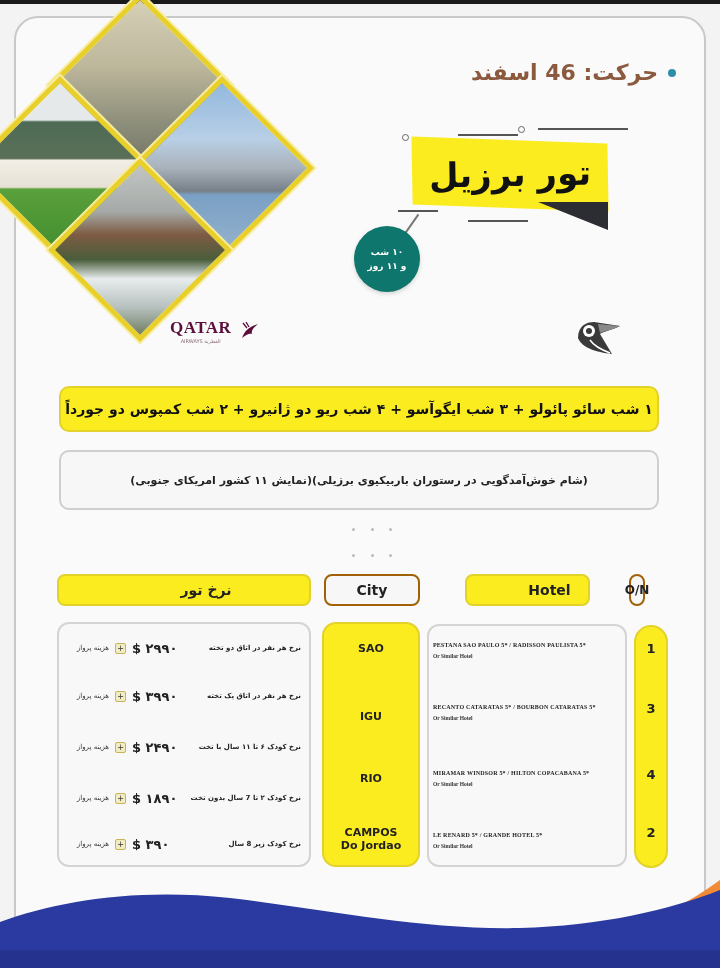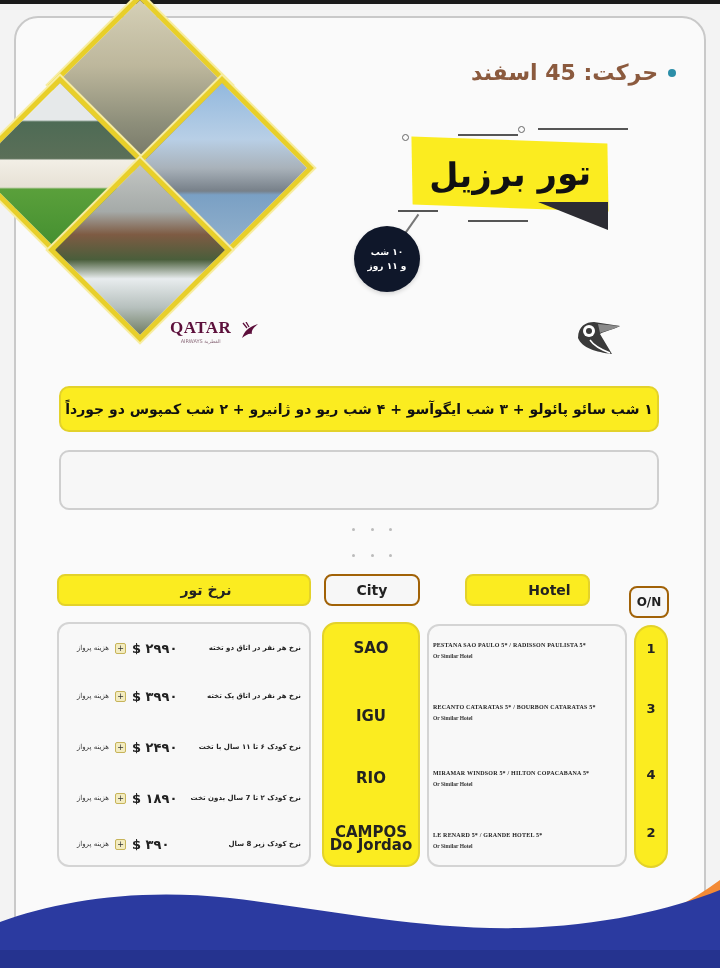--- a/index.html
+++ b/index.html
@@ -57,21 +57,21 @@
   .banner-text { font-size: 34px; font-weight: bold; color: #111; transform: skewY(-3deg); }
   .banner-tail {
     position: absolute; left: 140px; top: 74px; width: 0; height: 0;
     border-left: 70px solid transparent; border-top: 28px solid #2c2c33;
   }
   .deco-line { position: absolute; height: 2px; background: #555; }
   .deco-dot { position: absolute; width: 7px; height: 7px; border: 1.5px solid #666; border-radius: 50%; }
 
   .badge {
     position: absolute; left: 354px; top: 226px; width: 66px; height: 66px; border-radius: 50%;
-    background: #0f172a; color: #fff; display: flex; flex-direction: column;
+    background: #0f766e; color: #fff; display: flex; flex-direction: column;
     align-items: center; justify-content: center; direction: rtl; box-shadow: 0 2px 4px rgba(0,0,0,0.15);
   }
   .badge-line { font-size: 9px; font-weight: bold; line-height: 14px; }
   .badge-string { position: absolute; left: 410px; top: 212px; width: 2px; height: 26px; background: #777; transform: rotate(35deg); }
 
   
   .itinerary {
     position: absolute; left: 59px; top: 386px; width: 600px; height: 46px;
     background: #fbec20; border: 2px solid #e3d22a; border-radius: 10px;
     display: flex; align-items: center; justify-content: center; direction: rtl;
@@ -92,42 +92,42 @@
   .hdr {
     position: absolute; top: 574px; height: 32px; border-radius: 8px;
     display: flex; align-items: center; justify-content: center;
     font-weight: bold; font-size: 14px; color: #222;
   }
   .hdr-yellow { background: #fbec20; border: 2px solid #e3d22a; padding-left: 44px; }
   .hdr-grey { background: #f7f7f7; border: 2px solid #a16207; }
   .hdr-price { left: 57px; width: 254px; direction: rtl; }
   .hdr-city { left: 324px; width: 96px; }
   .hdr-hotel { left: 465px; width: 125px; }
-  .hdr-on { left: 629px; width: 40px; font-size: 12px; margin-top: 12px; }
+  .hdr-on { left: 629px; width: 16px; font-size: 12px; }
 
   
   .price-box {
     position: absolute; left: 57px; top: 622px; width: 254px; height: 245px;
     background: #f8f8f8; border: 2px solid #d4d4d4; border-radius: 12px;
   }
   .price-row { position: absolute; left: 6px; right: 8px; height: 20px; display: flex; align-items: center; }
   .flight-label { font-size: 7px; color: #333; width: 44px; direction: rtl; text-align: right; }
   .plus-icon {
     width: 11px; height: 11px; border: 1.5px solid #c7b45a; background: #f3ecc0; border-radius: 2px;
     display: flex; align-items: center; justify-content: center; font-size: 8px; color: #333; margin: 0 6px;
   }
   .price-val { font-size: 13px; font-weight: bold; color: #222; width: 54px; direction: rtl; text-align: left; }
   .price-desc { flex: 1; font-size: 7px; font-weight: bold; color: #222; direction: rtl; text-align: right; }
 
   
   .city-box {
     position: absolute; left: 322px; top: 622px; width: 98px; height: 245px;
     background: #fbec20; border: 2px solid #e3d22a; border-radius: 14px;
   }
-  .city-item { position: absolute; left: 0; right: 0; text-align: center; font-size: 15px; font-weight: bold; color: #222; line-height: 13px; }
+  .city-item { position: absolute; left: 0; right: 0; text-align: center; font-size: 11px; font-weight: bold; color: #222; line-height: 13px; }
 
   
   .hotel-box {
     position: absolute; left: 427px; top: 624px; width: 200px; height: 243px;
     background: #f8f8f8; border: 2px solid #d4d4d4; border-radius: 12px;
   }
   .hotel-item { position: absolute; left: 4px; right: 4px; }
   .hotel-name { font-family: "Liberation Serif", serif; font-size: 6px; font-weight: bold; color: #222; letter-spacing: 0.2px; white-space: nowrap; }
   .hotel-alt { font-family: "Liberation Serif", serif; font-size: 5.5px; font-weight: bold; color: #333; margin-top: 5px; }
 
@@ -177,21 +177,21 @@
 <svg class="toucan" viewBox="0 0 54 40">
   <path d="M6 20 C6 8 14 4 22 4 L48 8 C40 12 30 14 28 16 L40 36 C24 34 10 30 6 20 Z" fill="#3a3a3a"></path>
   <path d="M26 6 L48 8 C40 12 32 13 28 15 Z" fill="#8a8a8a"></path>
   <circle cx="17" cy="13" r="6" fill="#fff"></circle>
   <circle cx="17" cy="13" r="3" fill="#3a3a3a"></circle>
   <path d="M18 22 C22 28 30 32 38 35" stroke="#fff" stroke-width="1.5" fill="none"></path>
 </svg>
 
 <div class="departure">
   <span class="bullet"></span>
-  <span class="departure-text">حرکت: 45 اسفند</span>
+  <span class="departure-text">حرکت: 46 اسفند</span>
 </div>
 
 <div class="banner-wrap">
   <div class="deco-line" style="left:60px;top:6px;width:60px;"></div>
   <div class="deco-line" style="left:140px;top:0px;width:90px;"></div>
   <div class="deco-dot" style="left:4px;top:6px;"></div>
   <div class="deco-dot" style="left:120px;top:-2px;"></div>
   <div class="banner">
     <span class="banner-text">تور برزیل</span>
   </div>
@@ -204,20 +204,21 @@
 <div class="badge">
   <span class="badge-line">۱۰ شب</span>
   <span class="badge-line">و ۱۱ روز</span>
 </div>
 
 <div class="itinerary">
   <span class="itinerary-text">۱ شب سائو پائولو + ۳ شب ایگوآسو + ۴ شب ریو دو ژانیرو + ۲ شب کمپوس دو جورداً</span>
 </div>
 
 <div class="services">
+  <span class="service-line">(شام خوش‌آمدگویی در رستوران باربیکیوی برزیلی)(نمایش ۱۱ کشور امریکای جنوبی)</span>
 </div>
 
 <div class="dots" style="top:528px;">
     <span></span>
     <span></span>
     <span></span>
   </div>
 <div class="dots" style="top:554px;">
     <span></span>
     <span></span>

